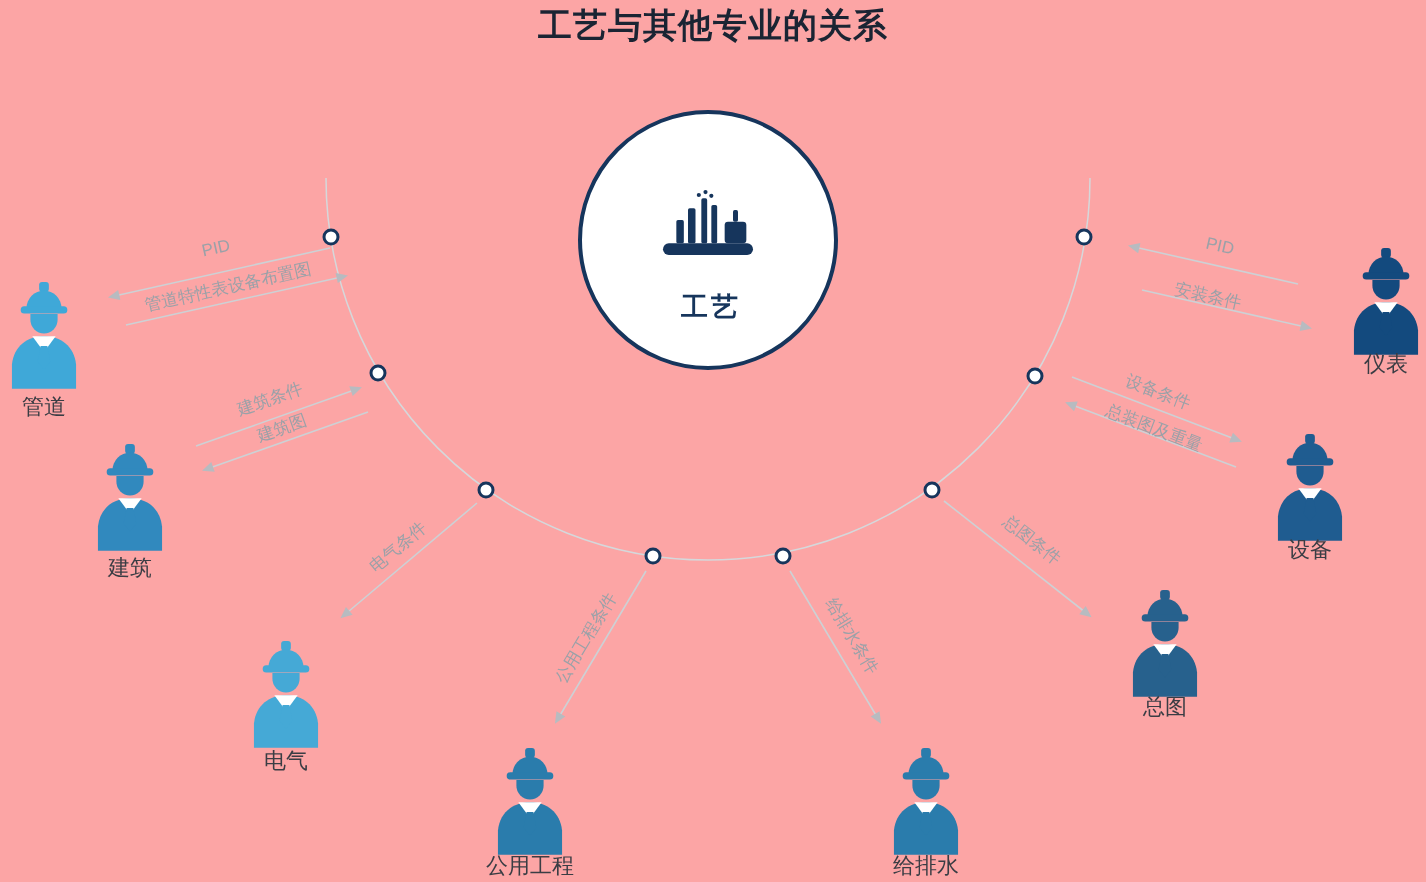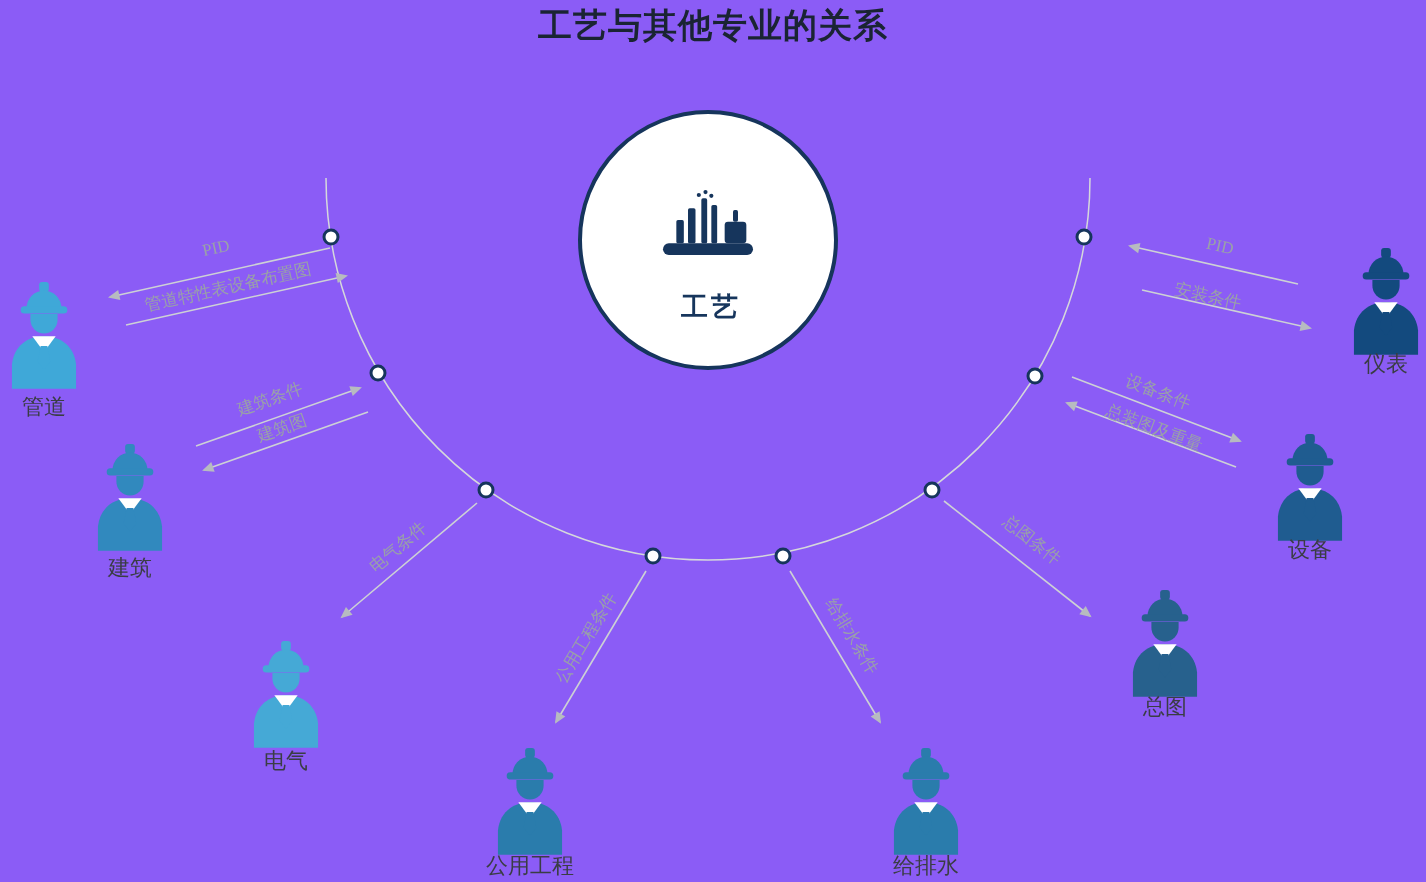--- a/index.html
+++ b/index.html
@@ -1,17 +1,17 @@
 <!DOCTYPE html>
 <html><head>
 <meta charset="utf-8">
 <style>
   html,body{margin:0;padding:0;background:#fff;}
-  .stage{position:relative;width:1426px;height:882px;background:#8b5cf6;
-         font-family:Liberation Serif, serif;overflow:hidden;}
+  .stage{position:relative;width:1426px;height:882px;background:#fca5a5;
+         font-family:Liberation Sans, sans-serif;overflow:hidden;}
   svg{display:block;}
   text{dominant-baseline:central;}
   .title-text{font-size:34px;font-weight:700;fill:#1A2433;letter-spacing:1px;}
   .hub-label{font-size:27px;font-weight:700;fill:#16355C;letter-spacing:3px;}
   .flow-label{font-size:17px;fill:#9AA1A8;}
   .name-label{font-size:22px;fill:#3A3D44;}
   .flow-line{stroke:#CDD1D5;stroke-width:1.6;fill:none;}
   .arc{stroke:#D5D8DB;stroke-width:1.5;fill:none;}
   .dot{fill:#fff;stroke:#16355C;stroke-width:3;}
   .hub-circle{fill:#fff;stroke:#16355C;stroke-width:4;}

